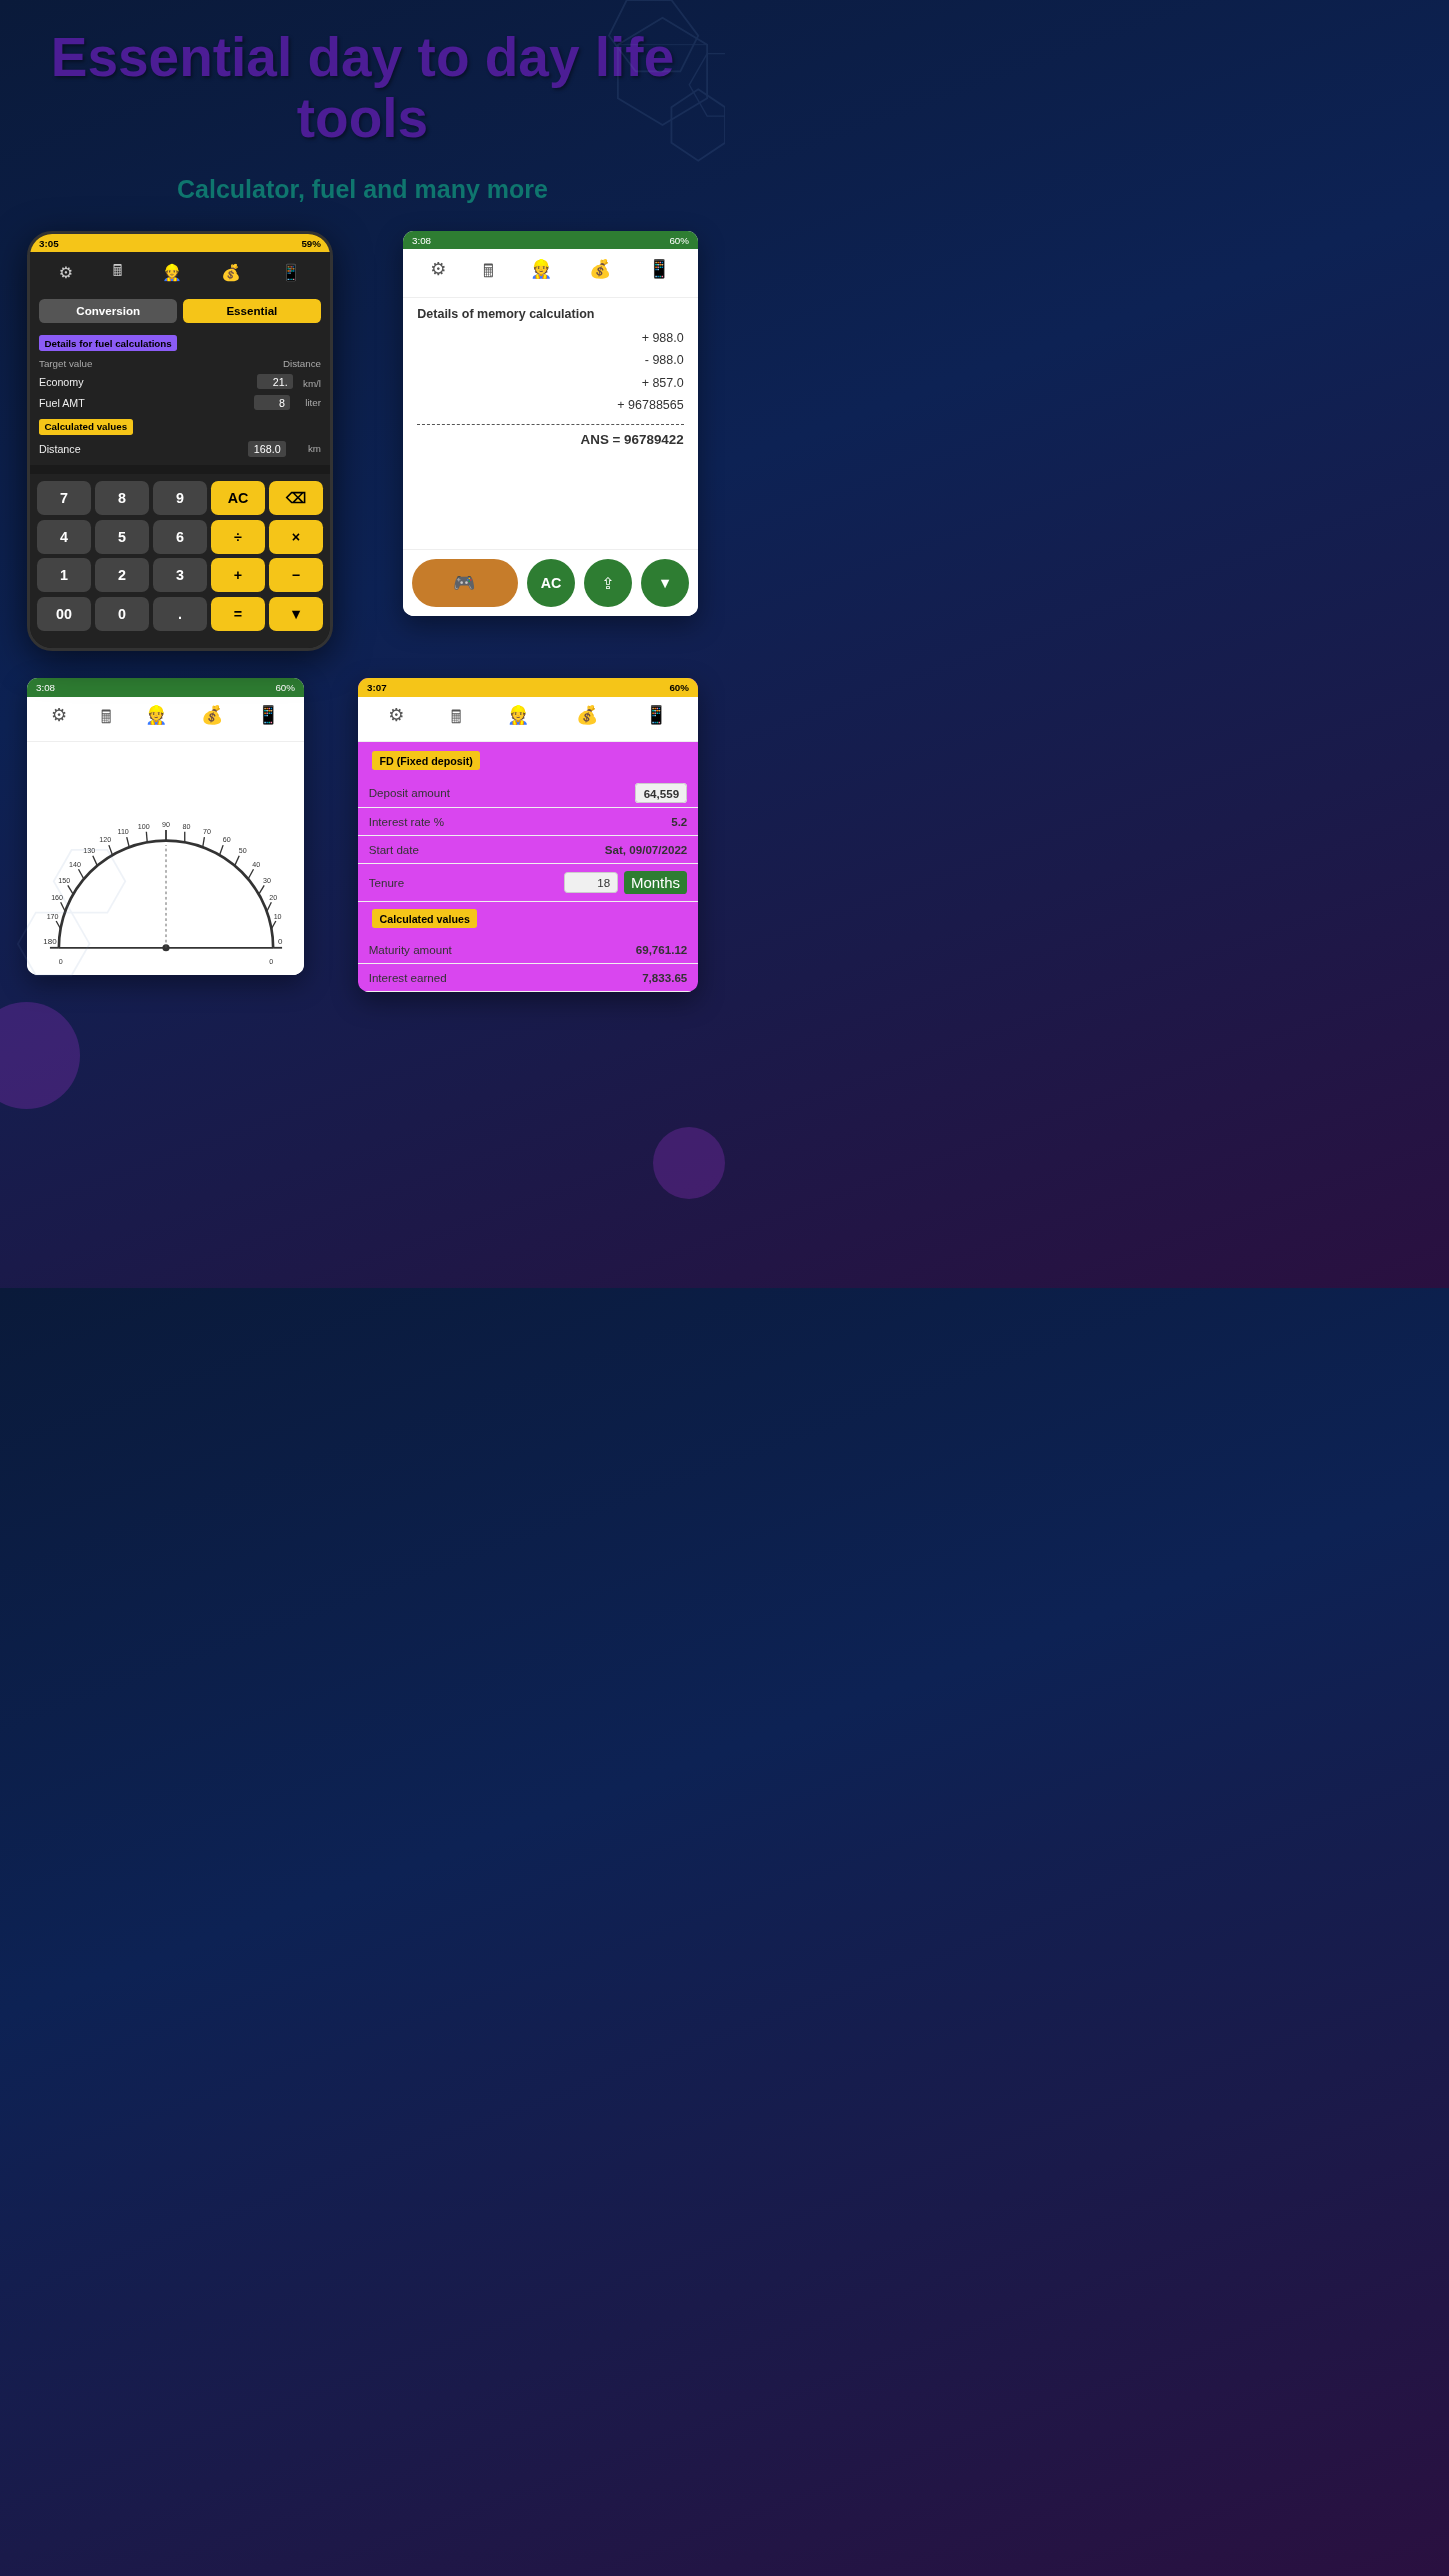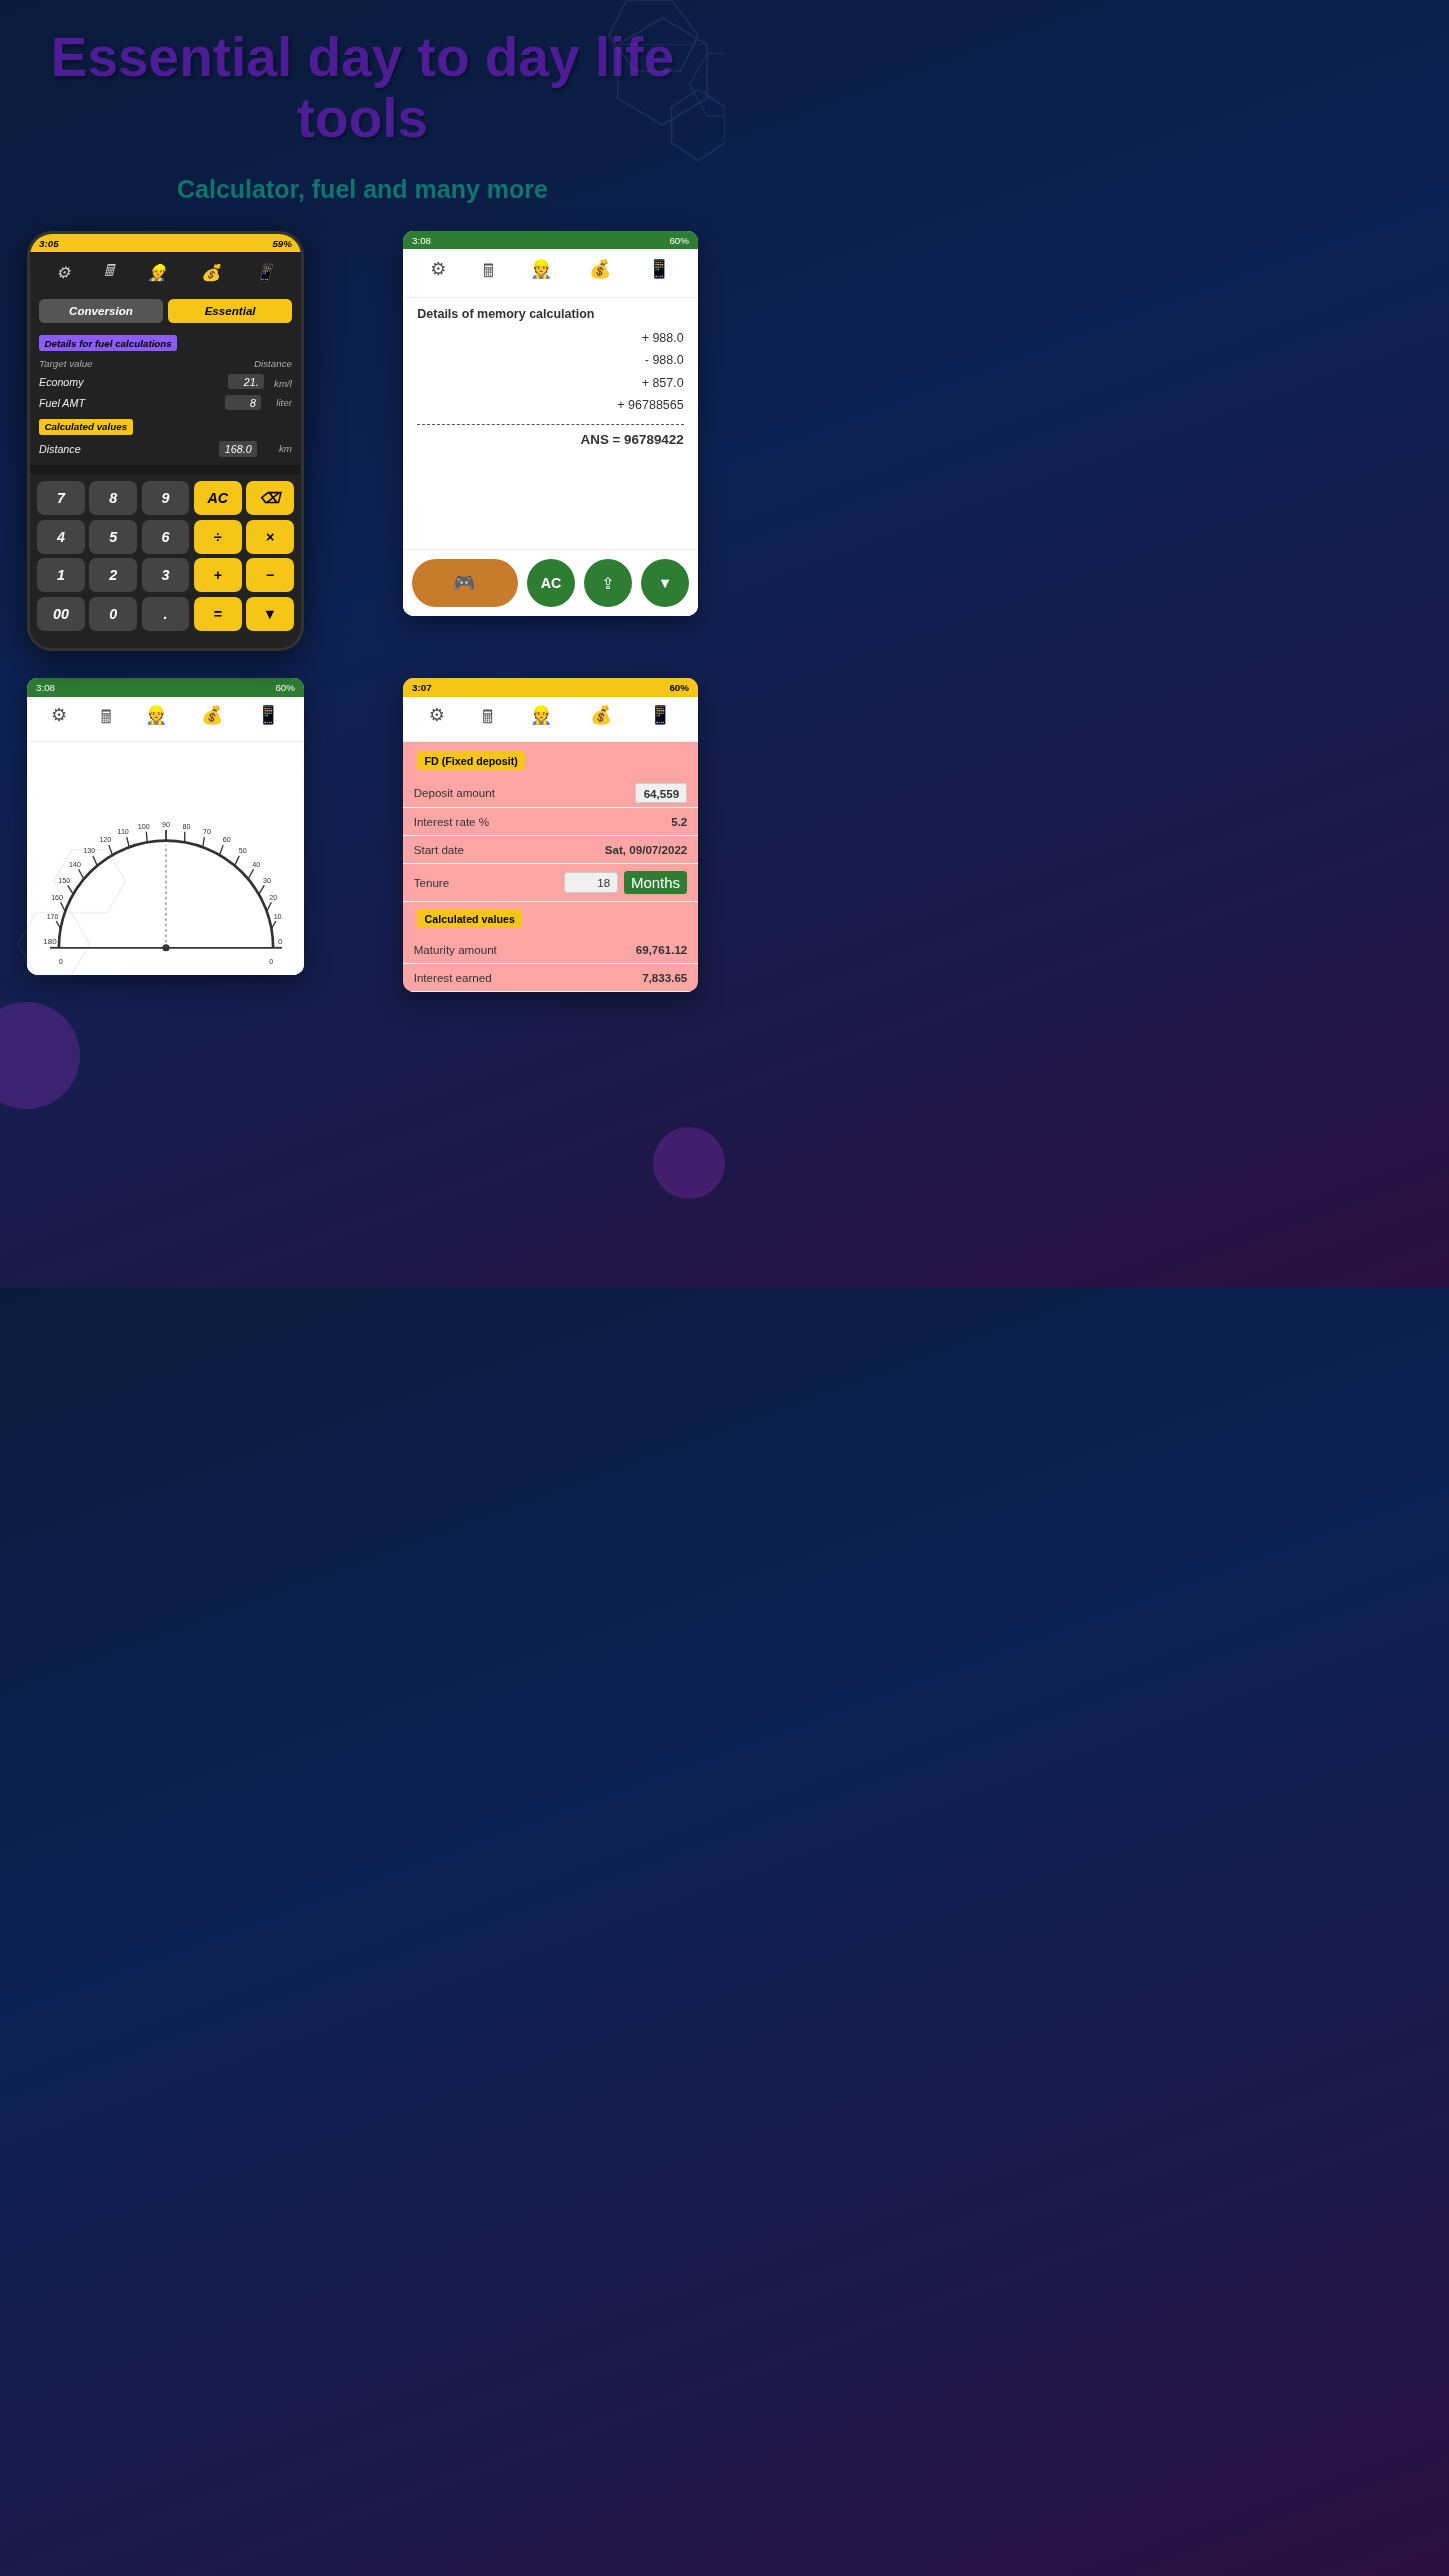--- a/index.html
+++ b/index.html
@@ -35,28 +35,27 @@
     .phones-row {
       display: flex;
       justify-content: space-between;
       align-items: flex-start;
       padding: 18px 27px;
       gap: 18px;
     }
 
     
     .phone-left {
-      width: 277px;
+      width: 306px;
       background: #1a1a1a;
       border-radius: 25px;
       border: 3.6px solid #333;
       overflow: hidden;
       position: relative;
       box-shadow: 0 9px 36px rgba(0,0,0,0.6);
-      font-style: italic;
     }
 
     .phone-status-bar {
       background: #f5c518;
       display: flex;
       justify-content: space-between;
       align-items: center;
       padding: 3.6px 9px;
       font-size: 9.8px;
       font-weight: bold;
@@ -300,22 +299,22 @@
       height: 233px;
       overflow: hidden;
     }
     .protractor-svg {
       width: 250px;
       height: 233px;
     }
 
     
     .phone-fd {
-      width: 295px;
-      background: #fca5a5;
+      width: 340px;
+      background: #d946ef;
       border-radius: 10.7px;
       overflow: hidden;
       box-shadow: 0 9px 27px rgba(0,0,0,0.4);
     }
     .fd-status {
       background: #f5c518;
       color: #000;
       display: flex;
       justify-content: space-between;
       padding: 3.6px 9px;

